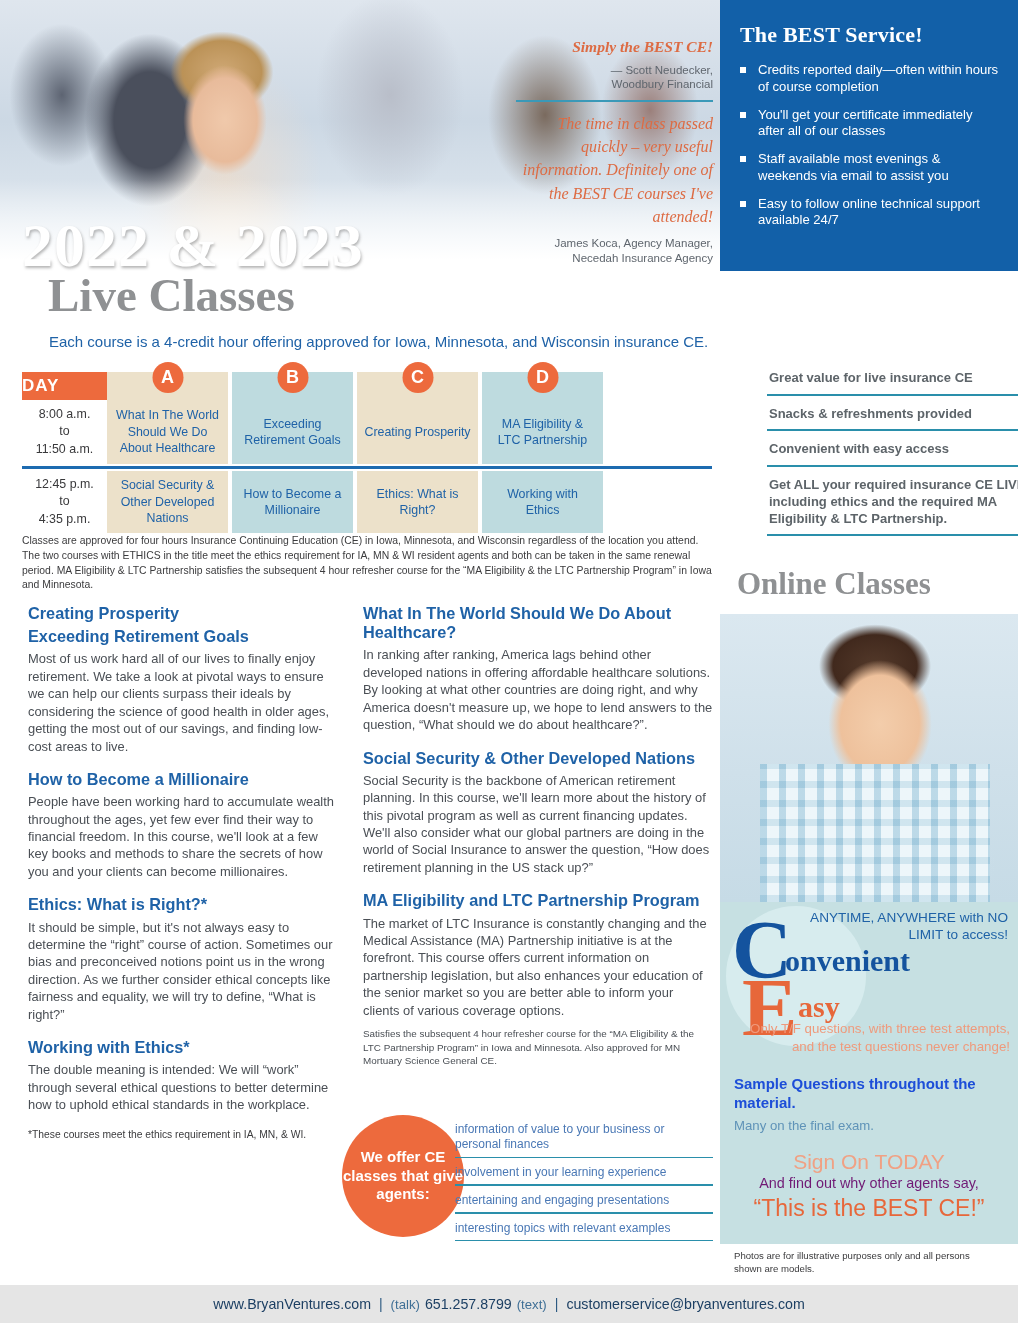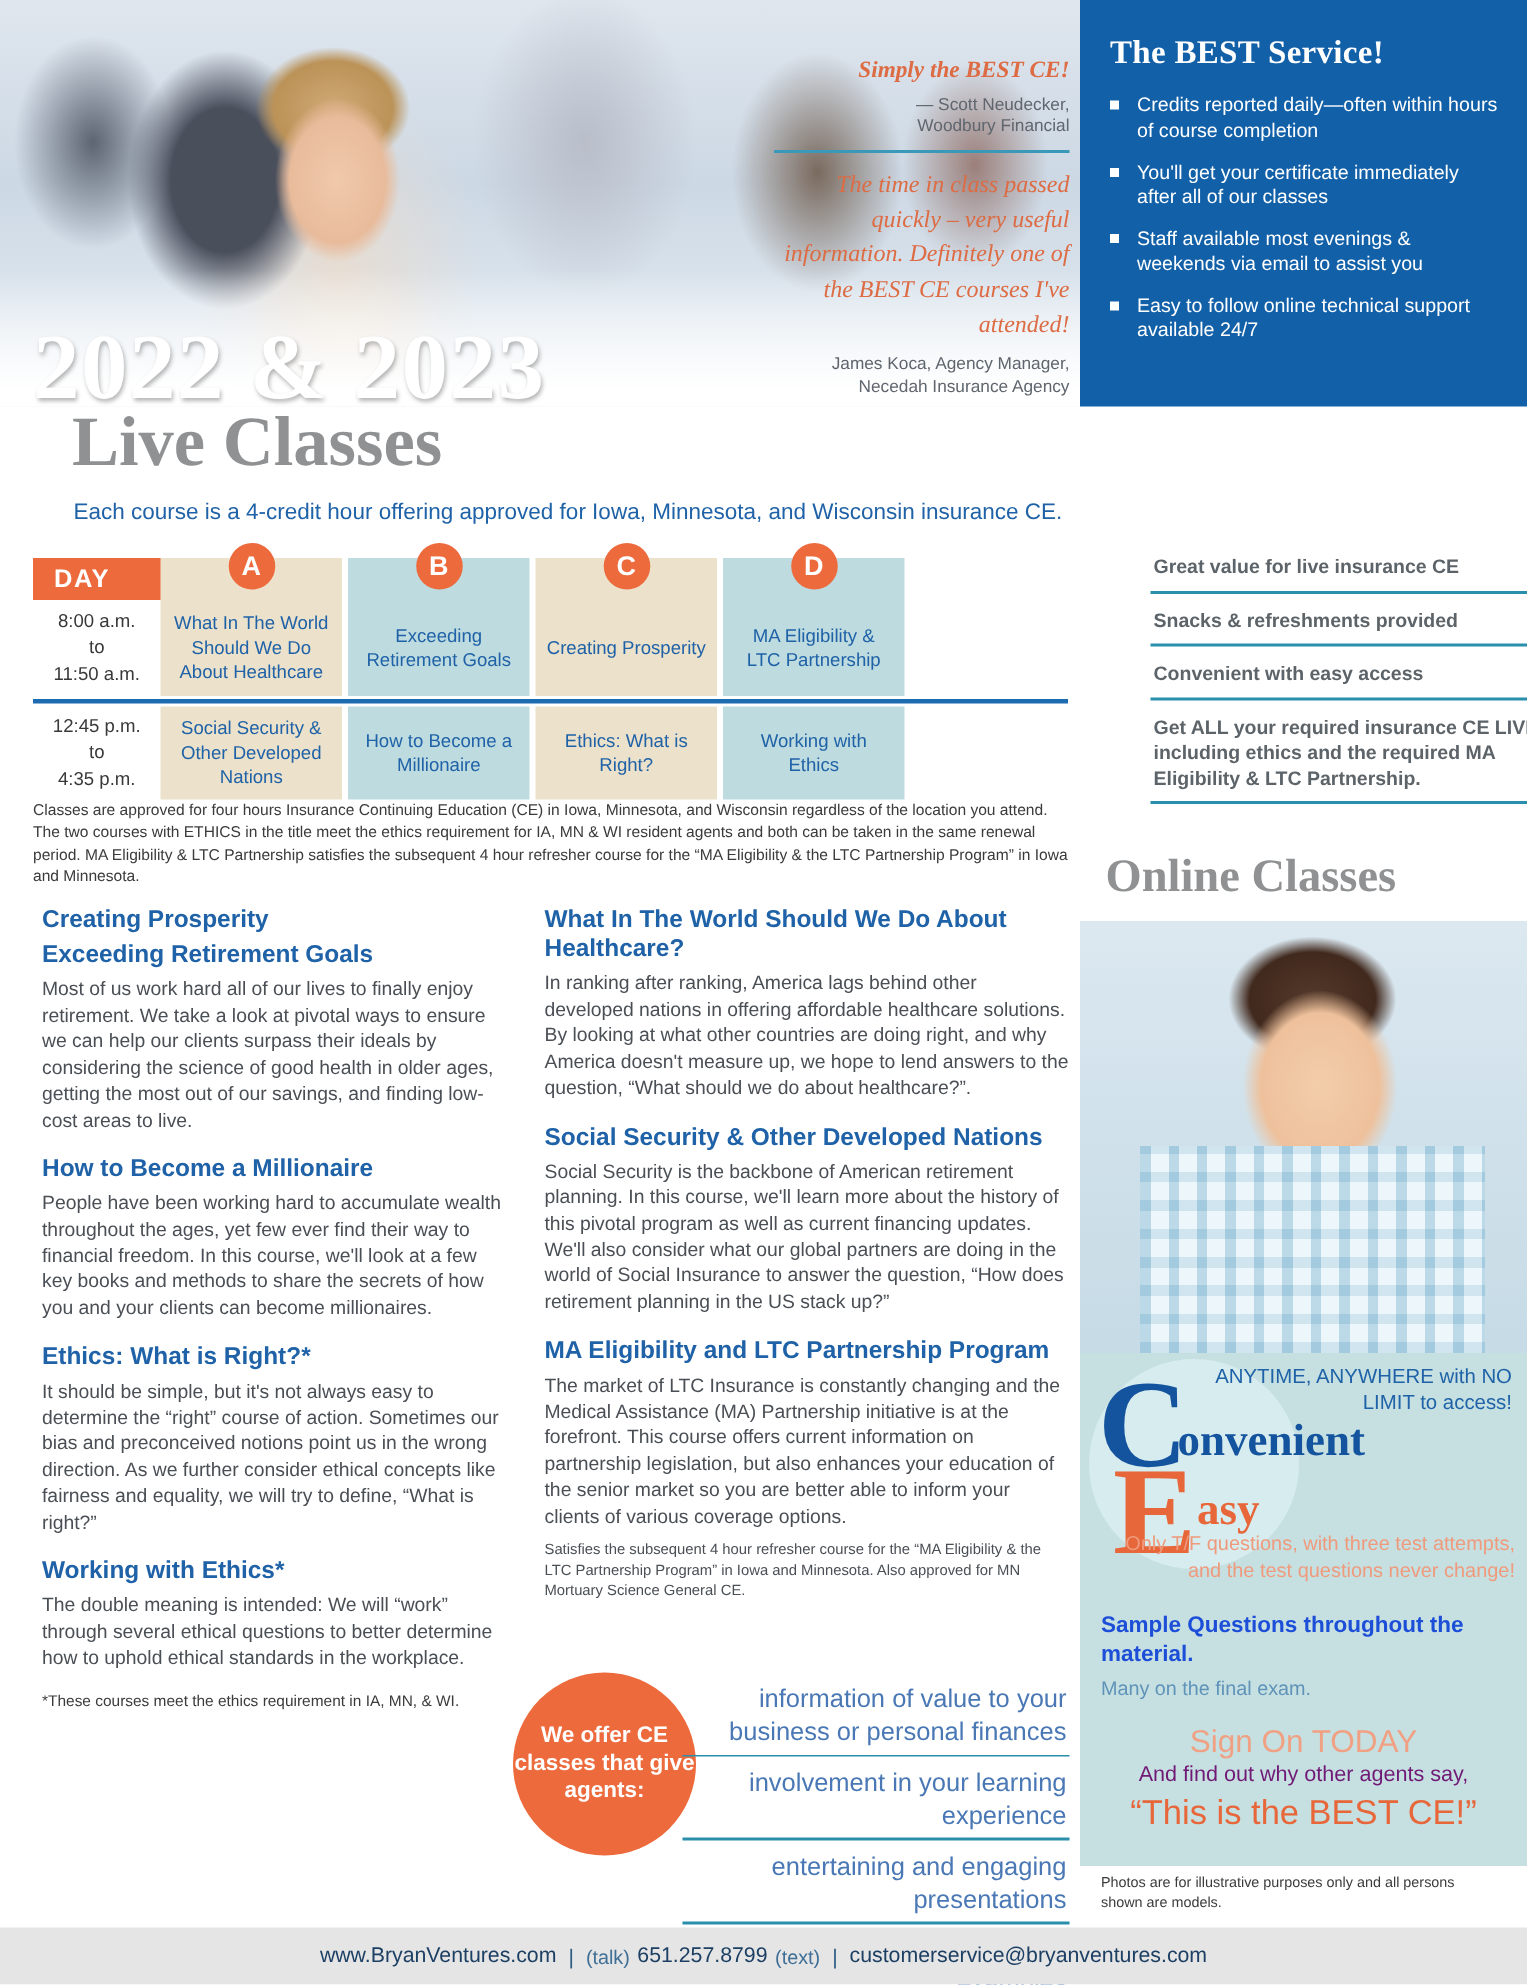--- a/index.html
+++ b/index.html
@@ -92,21 +92,21 @@
   
   .sched { position:absolute; left:22px; top:372px; width:690px; }
   .sched-row { display:flex; }
   .col-time { width:85px; flex:none; }
   .col-course { width:121px; flex:none; margin-right:4px; }
   .col-course:last-child { margin-right:0; }
 
   .day-banner {
     height:28px; background:#ed6a3d; color:#ffffff;
     font-weight:bold; font-size:17px; letter-spacing:1px;
-    display:flex; align-items:center; padding-left:14px;
+    display:flex; align-items:center; padding-left:0;
     position:relative; width:96px;
   }
   .day-banner::after{
     content:""; position:absolute; left:96px; top:0;
     border-top:14px solid transparent; border-bottom:14px solid transparent;
     border-left:17px solid #ed6a3d;
   }
   .hdr-cell { height:28px; }
   .hdr-cream { background:#ece1ca; }
   .hdr-teal  { background:#bedbdf; }
@@ -242,21 +242,21 @@
 
   
   .ce-circle {
     position:absolute; left:342px; top:1115px;
     width:122px; height:122px; border-radius:50%; background:#ed6a3d;
     color:#ffffff; font-weight:bold; font-size:15px; line-height:1.24;
     display:flex; align-items:center; justify-content:center; text-align:center;
   }
   .ce-list { position:absolute; left:455px; top:1120px; width:258px; }
   .ce-item {
-    font-size:17px; color:#4a78b5; line-height:1.28; text-align:right;
+    font-size:12px; color:#4a78b5; line-height:1.28; text-align:left;
     padding:2px 2px 4px 0;
   }
   .ce-rule { height:1.4px; background:#2a8fab; margin-bottom:5px; }
 
   
   .footer {
     position:absolute; left:0; top:1285px; width:1018px; height:38px;
     background:#e5e5e5; display:flex; align-items:center; justify-content:center;
     gap:0px;
   }

